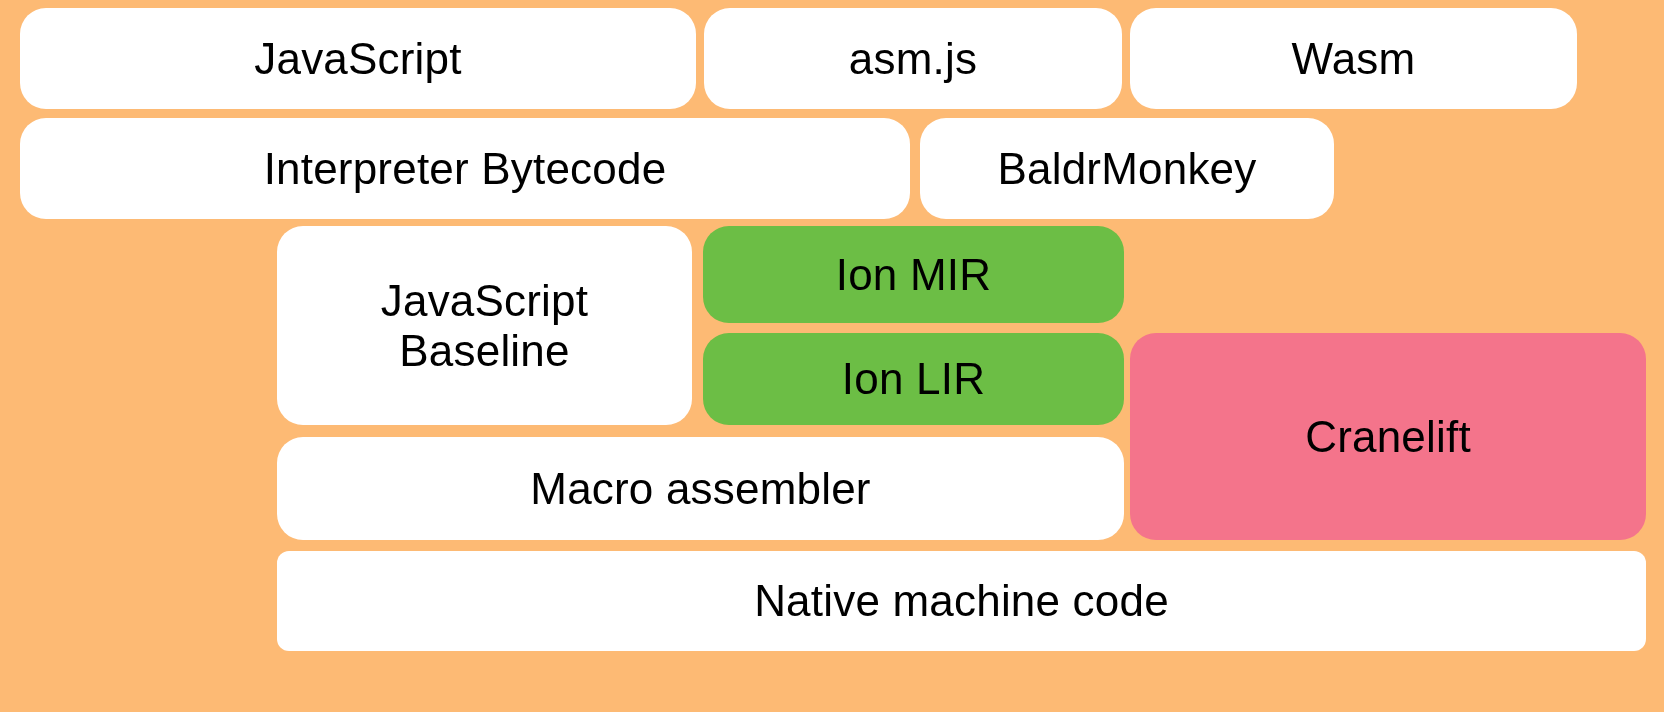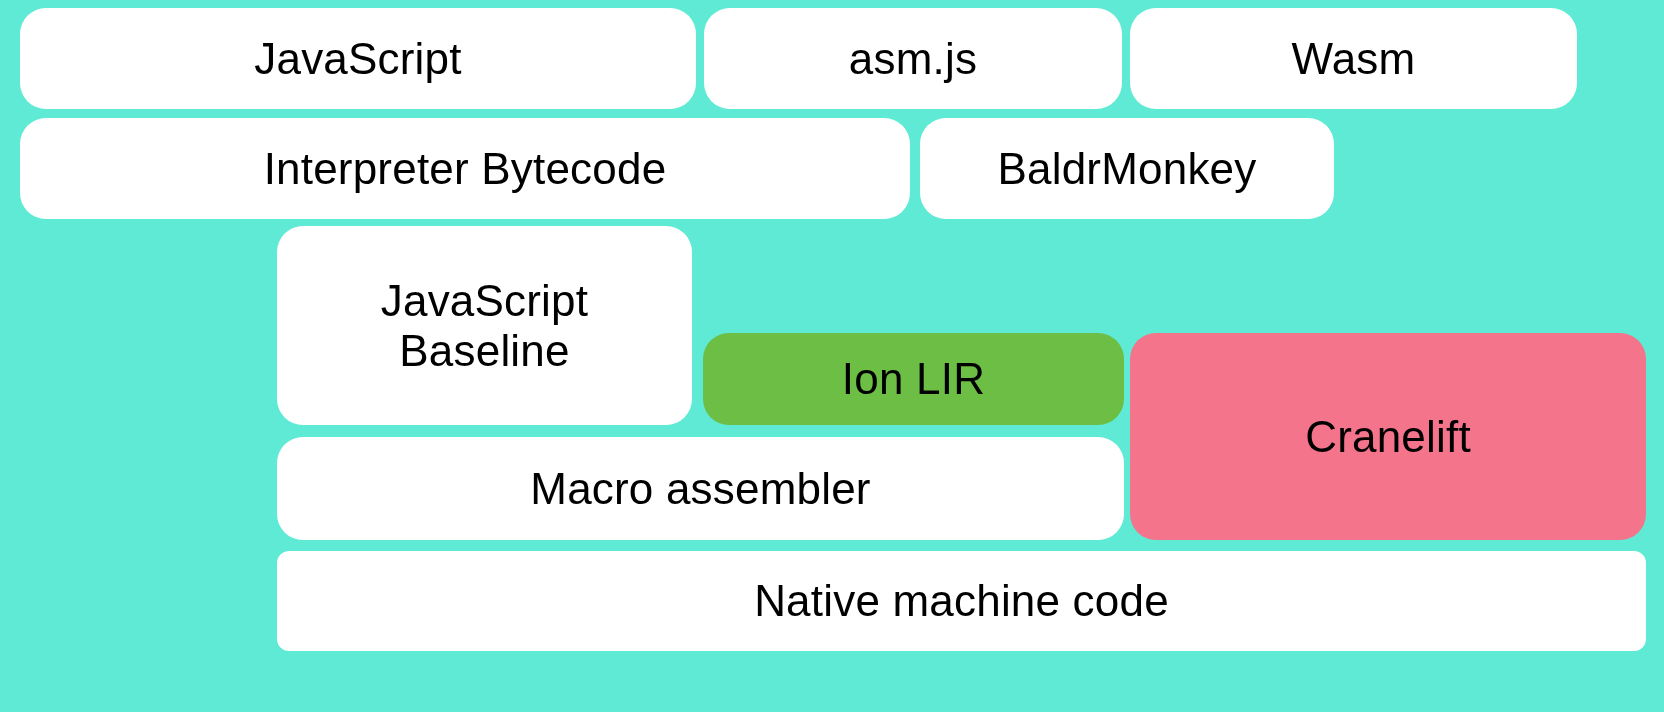--- a/index.html
+++ b/index.html
@@ -5,21 +5,21 @@
 <style>
   html, body {
     margin: 0;
     padding: 0;
     background: #000000;
   }
   #stage {
     position: relative;
     width: 1664px;
     height: 712px;
-    background: #5eead4;
+    background: #fdba74;
     overflow: hidden;
     font-family: "Liberation Sans", "DejaVu Sans", sans-serif;
   }
   .node {
     position: absolute;
     box-sizing: border-box;
     display: flex;
     align-items: center;
     justify-content: center;
     text-align: center;
@@ -74,20 +74,21 @@
   <div class="node fill-white" id="n-wasm">Wasm</div>
 
   <div class="node fill-white" id="n-js-bytecode">Interpreter Bytecode</div>
 
   <div class="node fill-white" id="n-baldrmonkey">BaldrMonkey</div>
 
 
   <div class="node fill-white" id="n-js-baseline">JavaScript
 Baseline</div>
 
+  <div class="node fill-green" id="n-ion-mir">Ion MIR</div>
 
   <div class="node fill-green" id="n-ion-lir">Ion LIR</div>
 
   <div class="node fill-pink" id="n-cranelift">Cranelift</div>
 
   <div class="node fill-white" id="n-macro-assembler">Macro assembler</div>
 
   <div class="node fill-white" id="n-native-code">Native machine code</div>
 
 </div>

